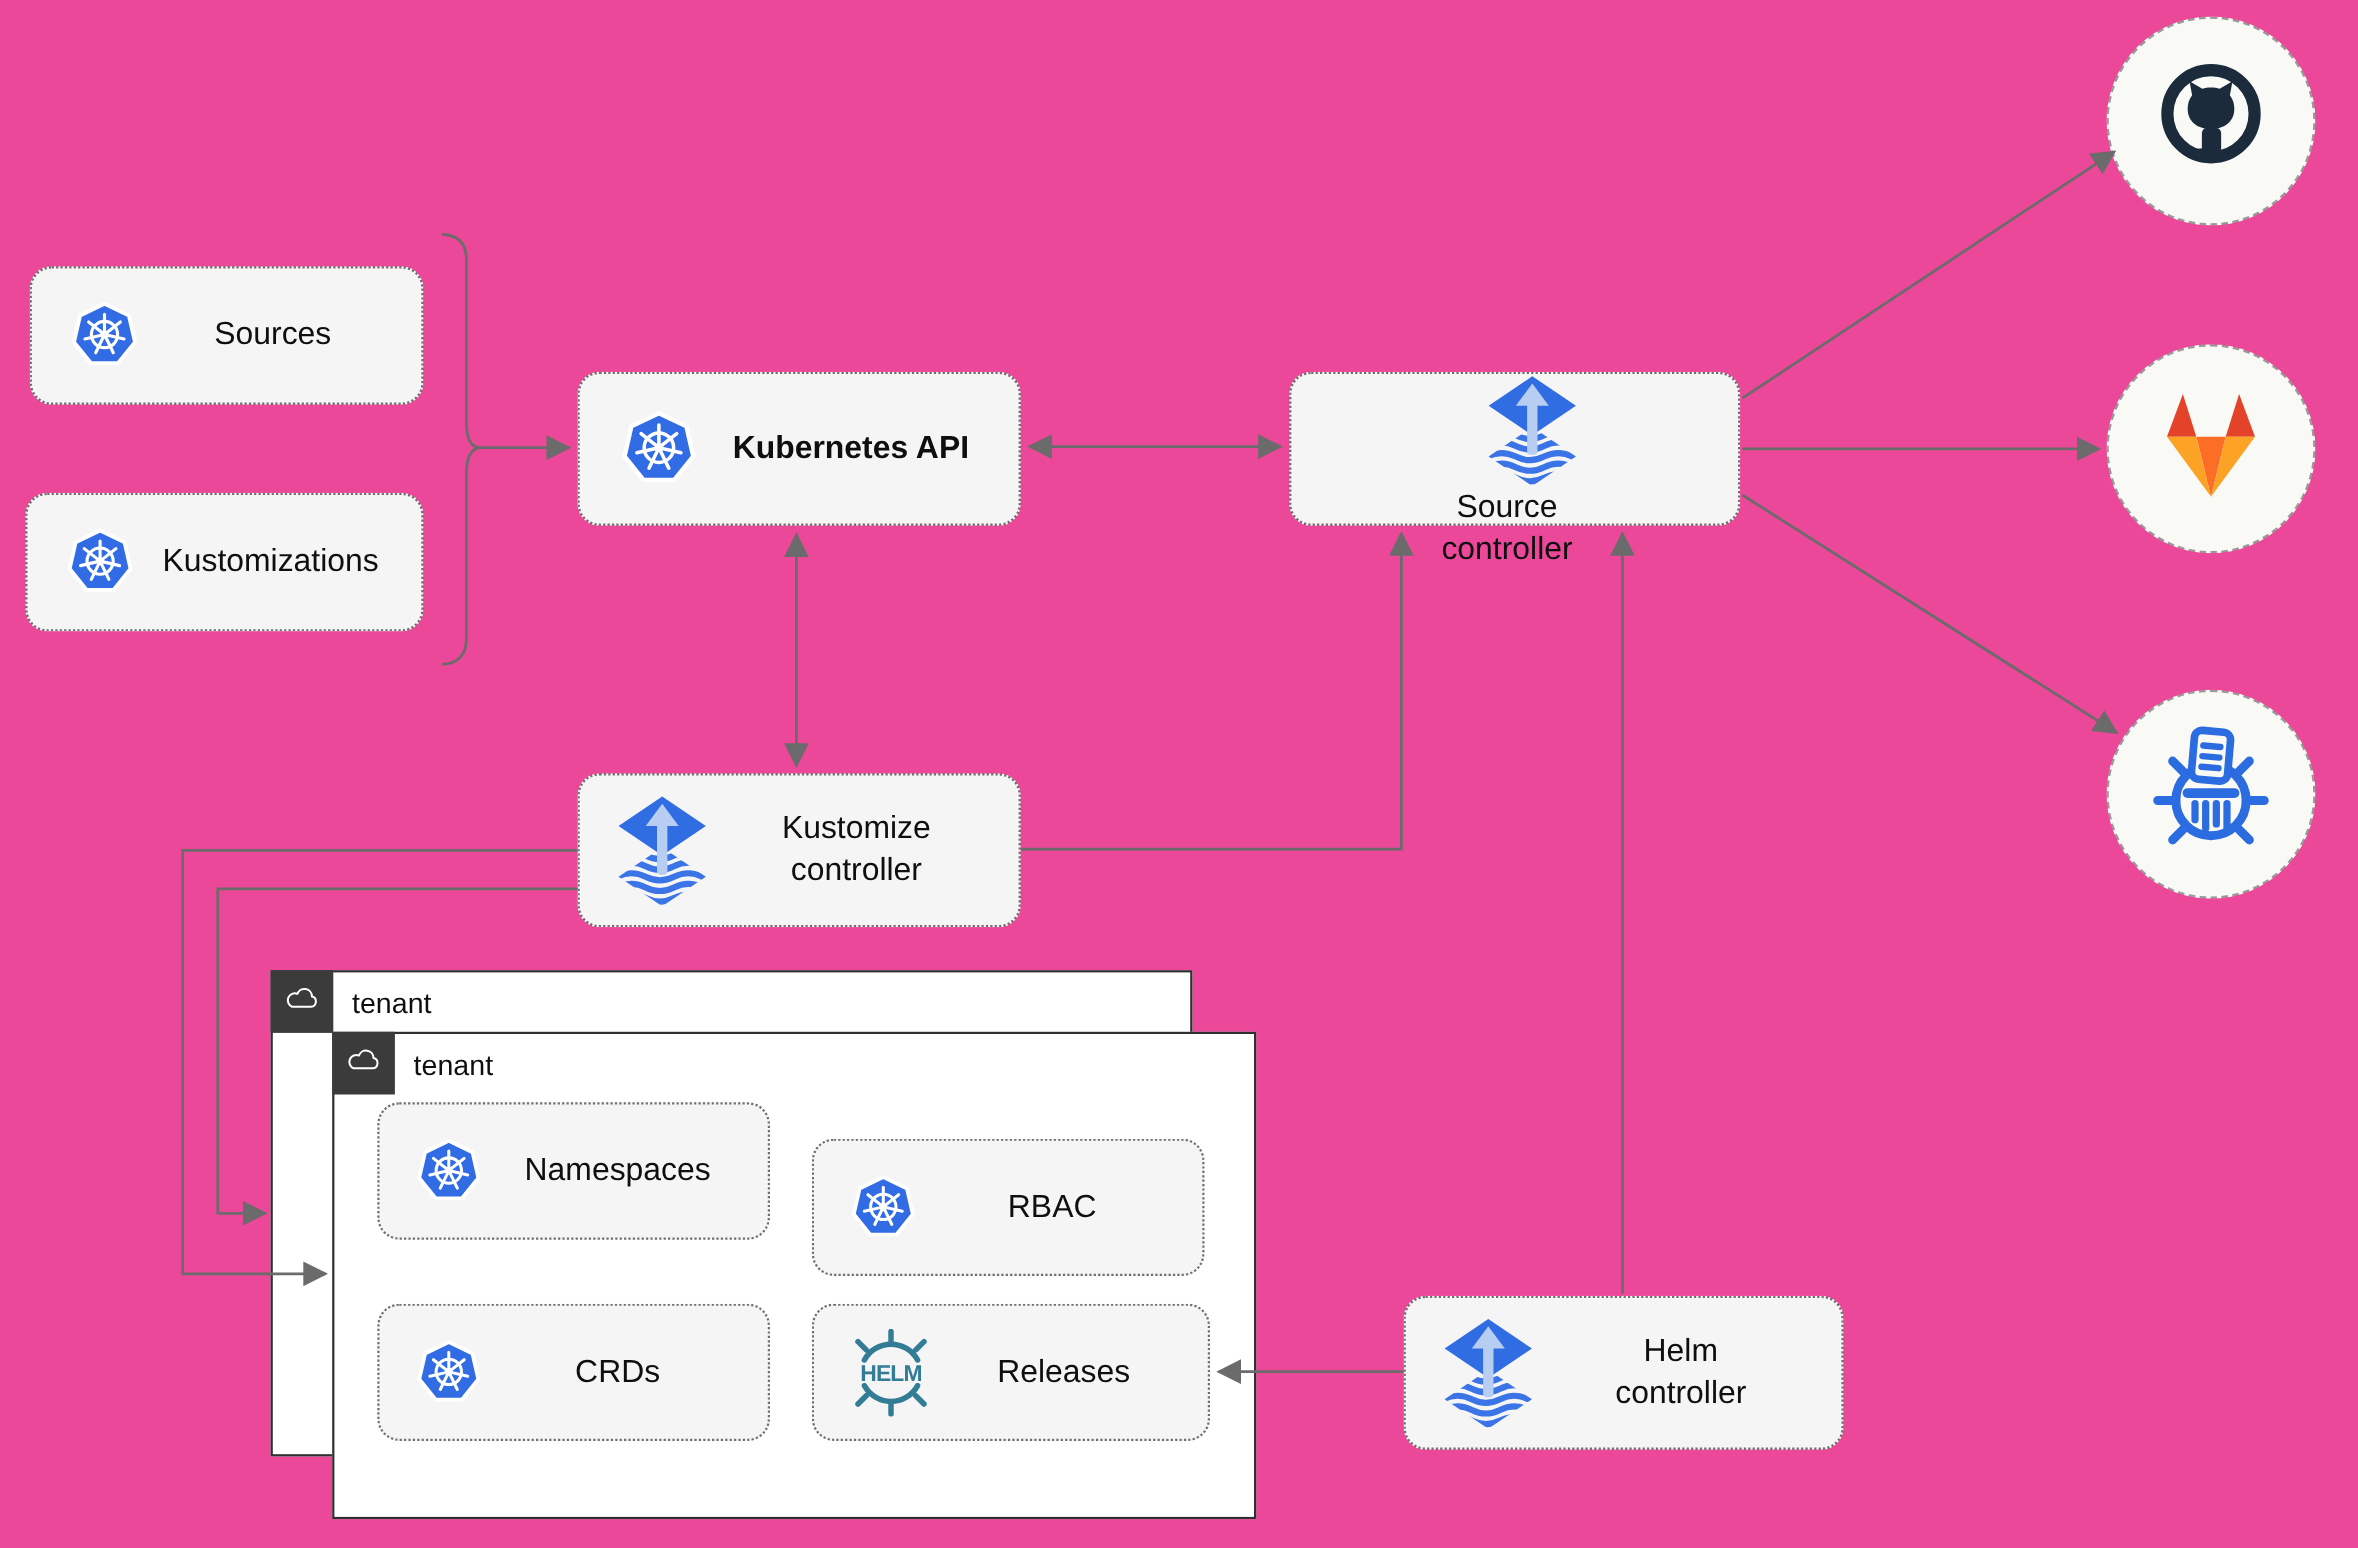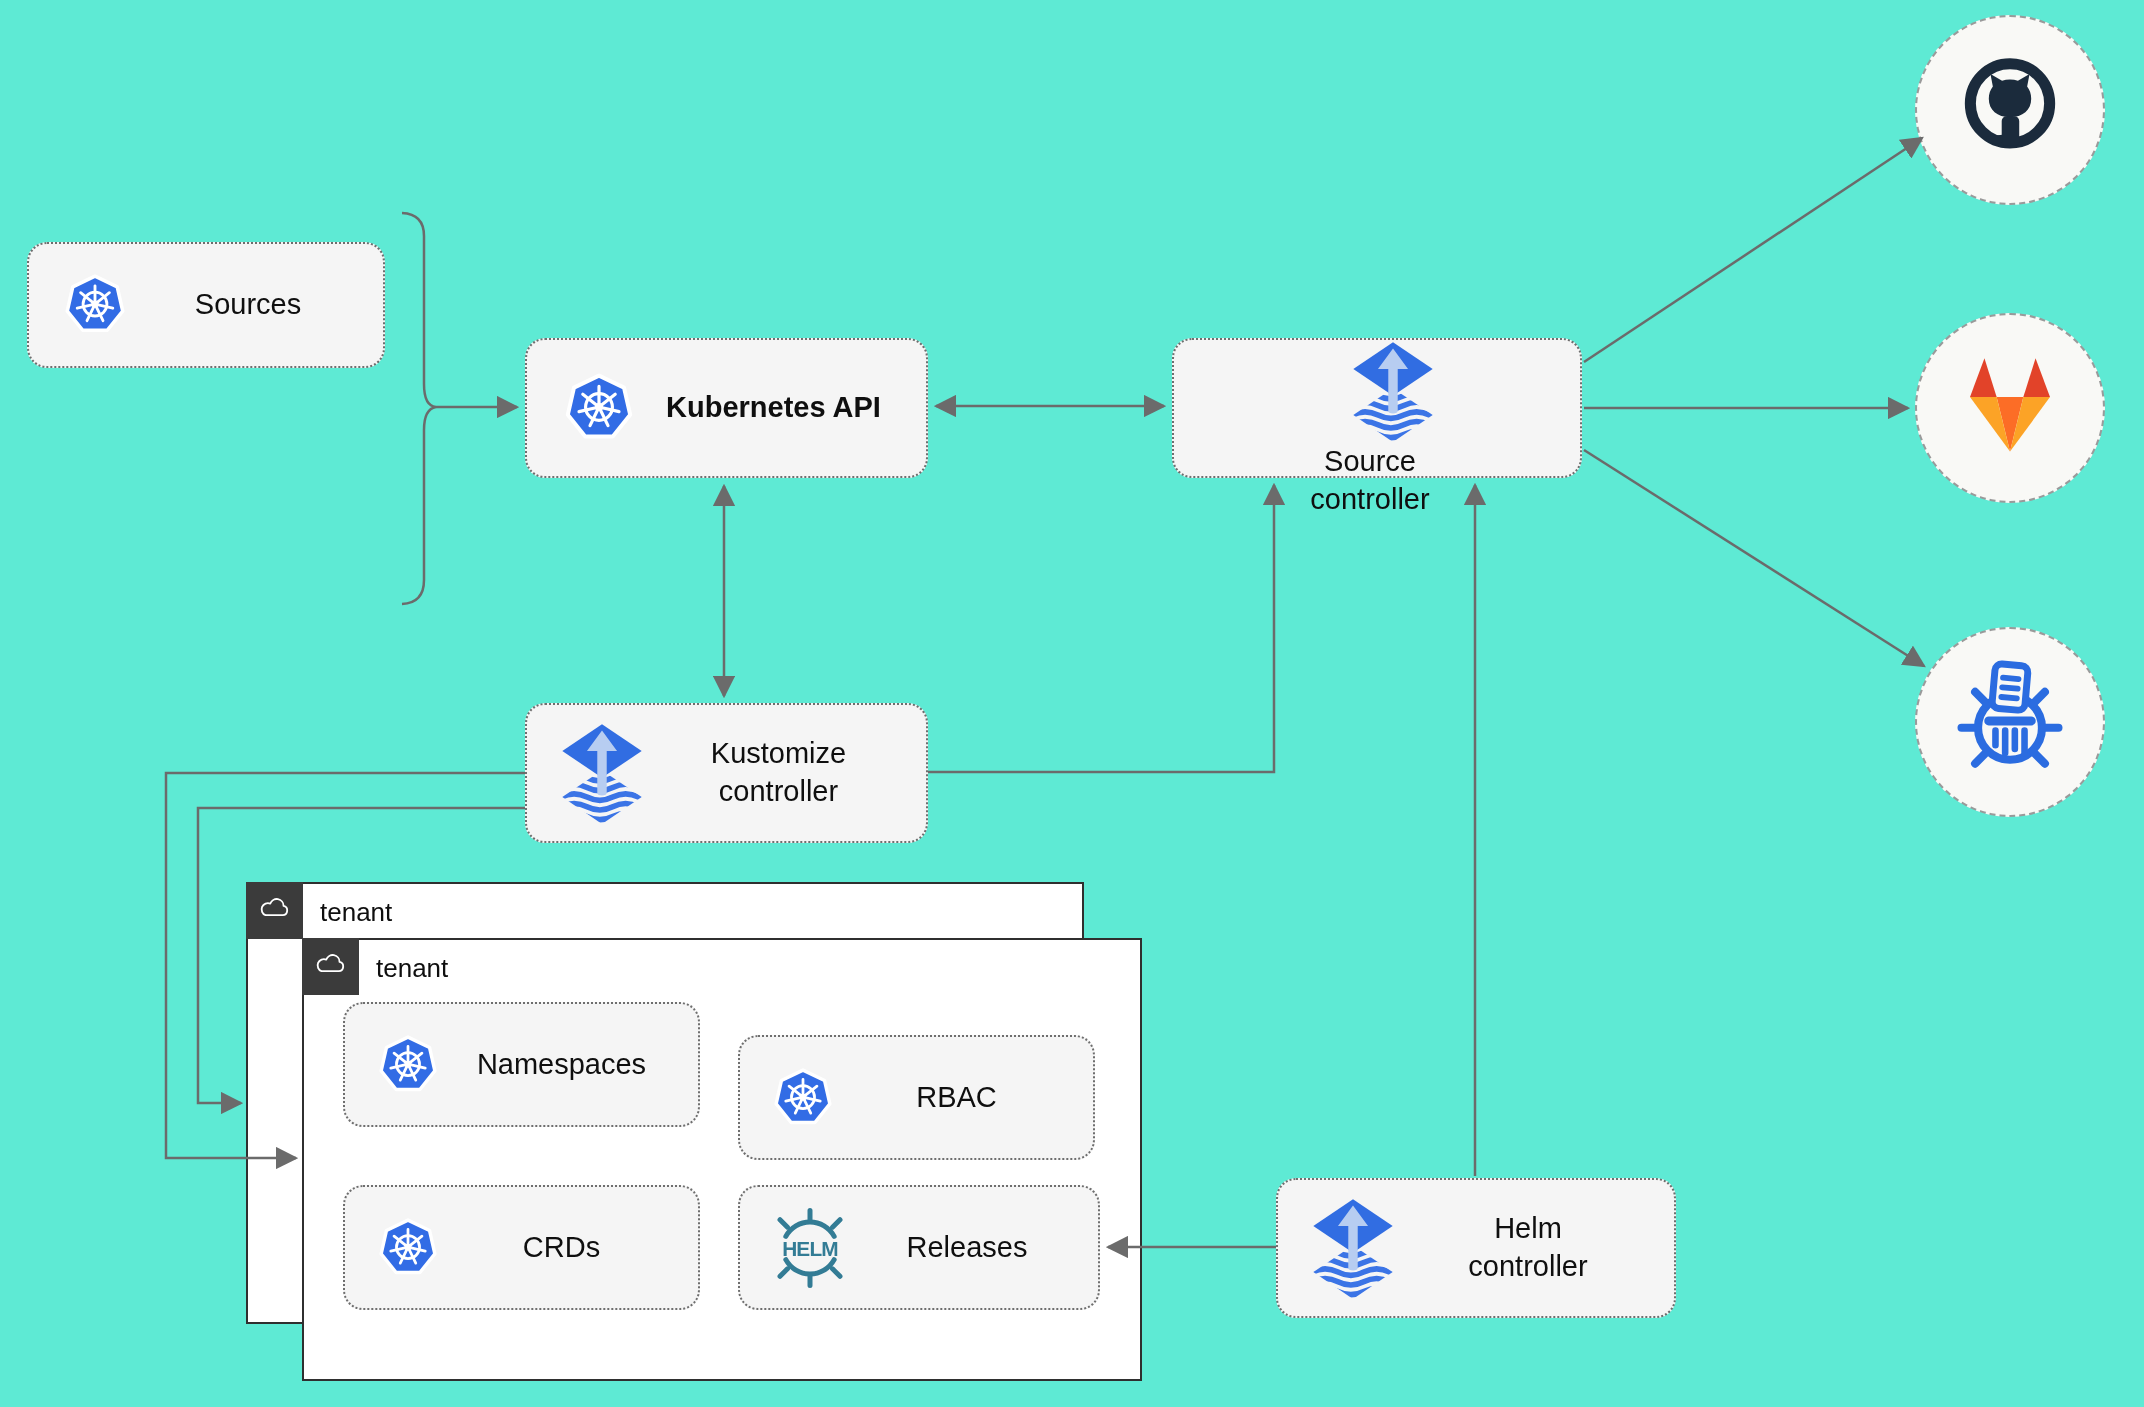--- a/index.html
+++ b/index.html
@@ -1,17 +1,17 @@
 <!DOCTYPE html>
 <html><head>
 <meta charset="utf-8">
 <style>
   html,body{margin:0;padding:0;background:#ffffff;}
   .canvas{
-    position:relative;width:2144px;height:1407px;background:#5eead4;
+    position:relative;width:2144px;height:1407px;background:#ec4899;
     font-family:"Liberation Sans", sans-serif;overflow:hidden;
   }
   .node{
     position:absolute;background:#f5f5f5;border:2px dotted #6e6e6e;
     border-radius:20px;display:flex;align-items:center;box-sizing:border-box;
   }
   .node-icon{flex:0 0 auto;display:flex;align-items:center;justify-content:center;}
   .node-label{
     flex:1;text-align:center;font-size:29px;color:#0f0f0f;
     white-space:pre-line;line-height:1.3;padding-right:14px;
@@ -74,20 +74,28 @@
 
   <div class="node" style="left:27px;top:242px;width:358px;height:126px;">
     <span class="node-icon" style="margin-left:34px;">
       <svg width="64" height="64">
           <use href="#sym-k8s"></use>
         </svg>
     </span>
     <span class="node-label">Sources</span>
   </div>
 
+  <div class="node" style="left:23px;top:448px;width:362px;height:126px;">
+    <span class="node-icon" style="margin-left:34px;">
+      <svg width="64" height="64">
+          <use href="#sym-k8s"></use>
+        </svg>
+    </span>
+    <span class="node-label">Kustomizations</span>
+  </div>
 
   <div class="node" style="left:525px;top:338px;width:403px;height:140px;font-weight:bold;">
     <span class="node-icon" style="margin-left:36px;">
       <svg width="72" height="72">
           <use href="#sym-k8s"></use>
         </svg>
     </span>
     <span class="node-label">Kubernetes API</span>
   </div>
 

